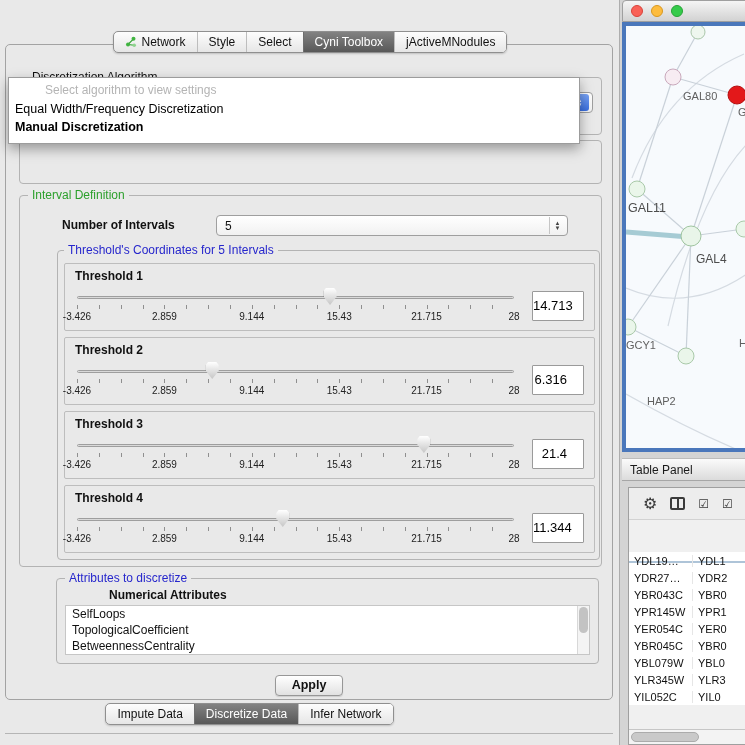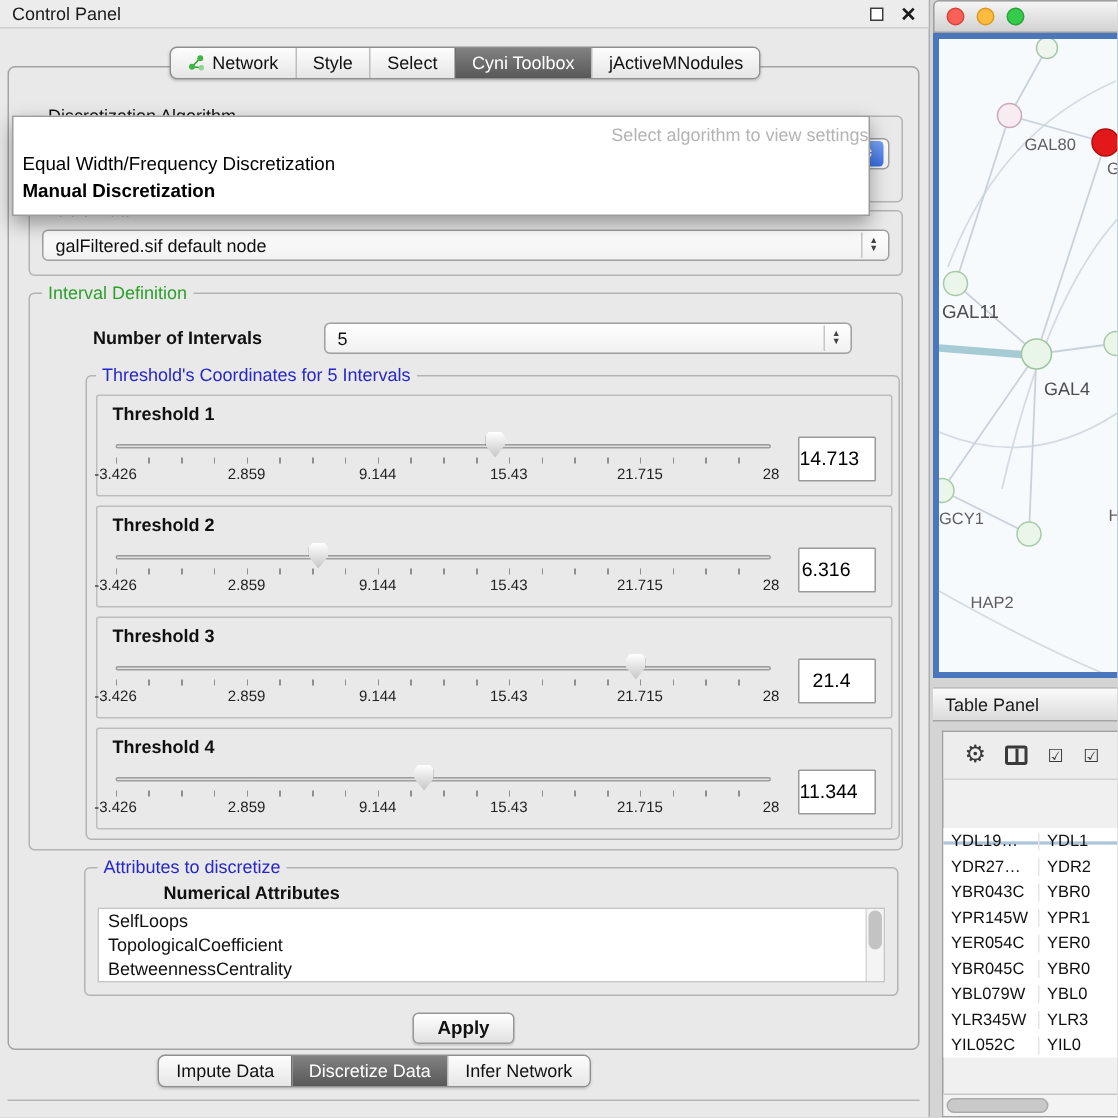--- a/index.html
+++ b/index.html
@@ -38,21 +38,21 @@
   .combo-text{flex:1;white-space:nowrap;overflow:hidden;}
   .stepper{display:flex;flex-direction:column;align-items:center;justify-content:center;width:16px;height:17px;
            border-left:1px solid #c6c6c6;color:#444;}
   .stepper i{font-style:normal;font-size:6px;line-height:5px;}
   .stepper.blue{background:linear-gradient(#79a4f6,#3a6fe0);border:none;border-radius:3px;color:#fff;
                 width:19px;height:17px;margin-right:1px;}
 
   
   .popup{position:absolute;left:8px;top:77px;width:572px;background:#fff;border:1px solid #9c9c9c;
          box-shadow:0 5px 12px rgba(0,0,0,.35);z-index:6;padding-bottom:7px;}
-  .popup .ph{font-size:12px;color:#b4b4b4;text-align:right;padding:5px 0 3px;}
+  .popup .ph{font-size:12px;color:#b4b4b4;text-align:left;padding:5px 0 3px;margin-left:36px;}
   .popup .item{font-size:12.5px;color:#000;padding:2px 6px;}
   .popup .item.bold{font-weight:bold;}
 
   
   .th-panel{position:absolute;left:6px;width:531px;height:68px;border:1px solid #bdbdbd;border-radius:2px;
             background:#e9e9e9;padding:5px 10px;}
   .th-label{font-size:12px;font-weight:bold;color:#111;}
   .th-row{display:flex;margin-top:1px;align-items:center;}
   .slider{position:relative;flex:1;height:44px;margin-right:16px;}
   .track{position:absolute;left:2px;right:2px;top:12px;height:3px;background:linear-gradient(#c4c4c4,#efefef);
@@ -118,25 +118,20 @@
   .t-row .c2{flex:1;padding-left:5px;white-space:nowrap;overflow:hidden;}
   .t-hscroll{position:absolute;left:0;right:0;bottom:0;height:15px;background:#f3f3f3;border-top:1px solid #c6c6c6;}
   .t-hthumb{position:absolute;left:2px;top:2px;width:68px;height:10px;background:#c9c9c9;border:1px solid #ababab;border-radius:5px;}
 </style>
 </head>
 <body>
 
 <div class="stage">
 
   <section class="cp">
-    <div class="cp-titlebar">
-      <span class="cp-title">Control Panel</span>
-      <span class="float-icon"></span>
-      <span class="close-icon">✕</span>
-    </div>
 
     <div class="cp-tabs">
       <div class="seg">
         <div class="tab">
           <svg width="12" height="12" viewBox="0 0 12 12">
             <line x1="3" y1="8.5" x2="8.5" y2="2.8" stroke="#2fa12f" stroke-width="1.1"></line>
             <line x1="3" y1="8.5" x2="9.2" y2="9.2" stroke="#2fa12f" stroke-width="1.1"></line>
             <circle cx="3" cy="8.5" r="2" fill="#41b441"></circle>
             <circle cx="8.5" cy="2.8" r="2" fill="#41b441"></circle>
             <circle cx="9.2" cy="9.2" r="1.8" fill="#90d490"></circle>
@@ -166,27 +161,20 @@
           <span class="combo-text"></span>
           <span class="stepper blue">
             <i>▲</i>
             <i>▼</i>
           </span>
         </div>
       </div>
 
       <div class="group" style="left:13px;top:95px;width:583px;height:44px;">
         <span class="glabel">Table Data</span>
-        <div class="combo" style="left:8px;right:8px;top:12px;">
-          <span class="combo-text">galFiltered.sif default node</span>
-          <span class="stepper">
-            <i>▲</i>
-            <i>▼</i>
-          </span>
-        </div>
       </div>
 
       <div class="group" style="left:13px;top:150px;width:583px;height:372px;">
         <span class="glabel green">Interval Definition</span>
 
         <span style="position:absolute;left:42px;top:22px;font-size:12px;font-weight:bold;color:#111;">Number of Intervals</span>
         <div class="combo" style="left:196px;top:19px;width:352px;">
           <span class="combo-text">5</span>
           <span class="stepper">
             <i>▲</i>

